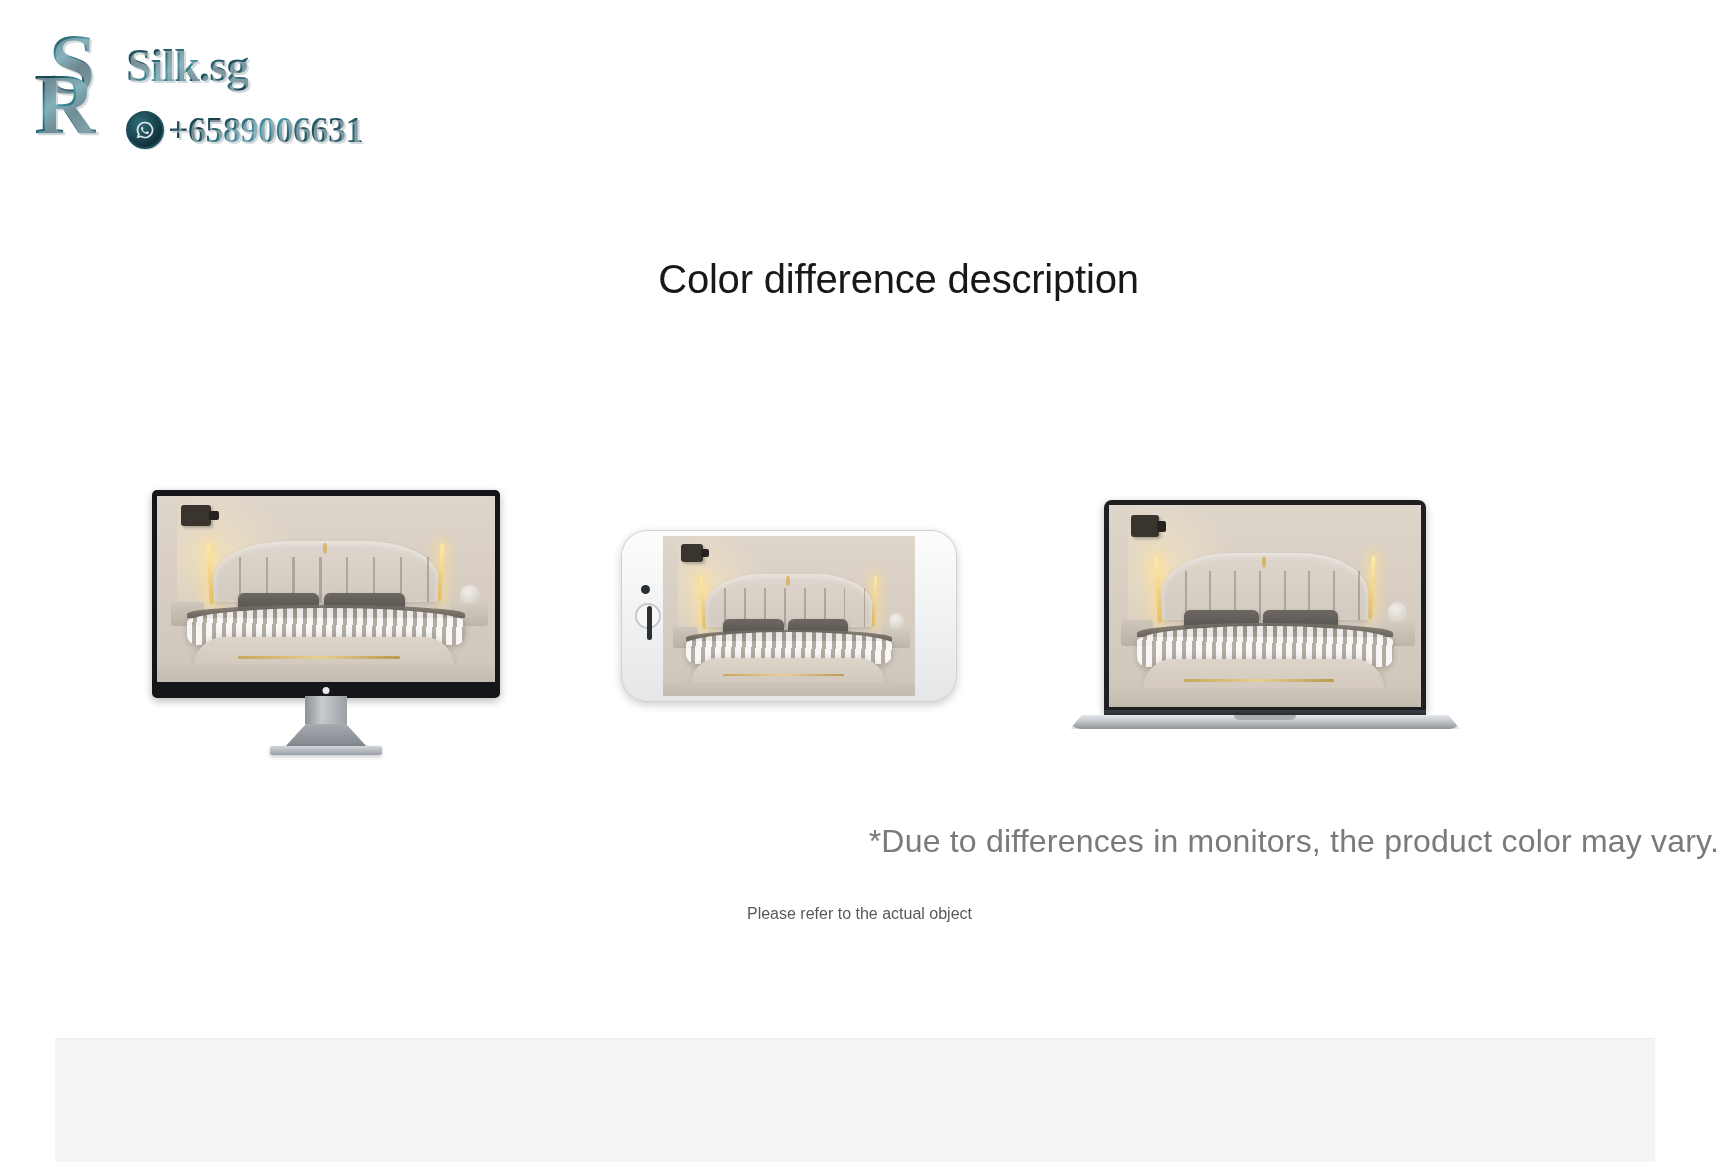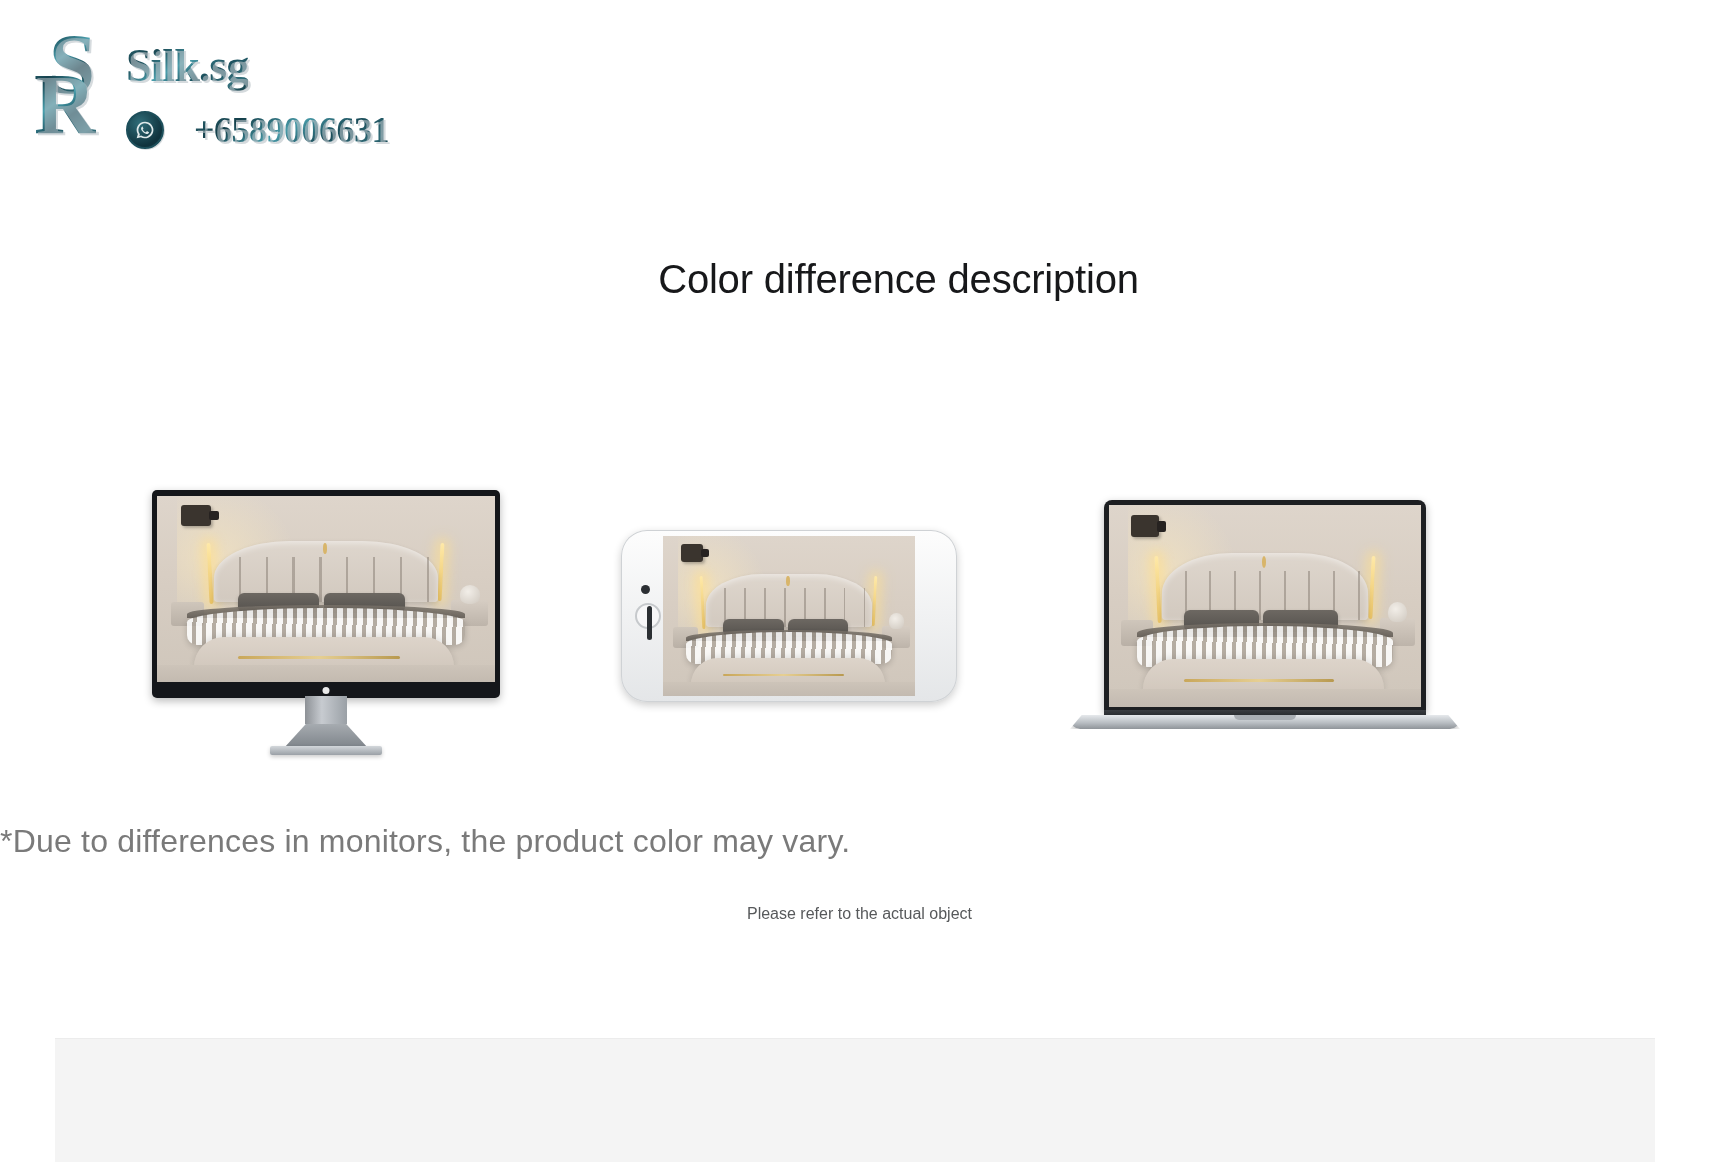--- a/index.html
+++ b/index.html
@@ -57,21 +57,20 @@
     box-shadow:1px 1px 0 rgba(185,193,198,.6);
     flex:0 0 auto;
   }
   .wa-icon svg{width:20px;height:20px;}
   .logo-phonenum{
     font-family:"Liberation Serif", serif;
     font-weight:700;font-size:36px;letter-spacing:-.5px;
     background:linear-gradient(150deg,#2f6b77 0%,#143f4a 24%,#479aa8 48%,#1a4c59 68%,#2f6a76 88%,#0c2f38 100%);
     -webkit-background-clip:text;background-clip:text;color:transparent;
     text-shadow:2px 2px 0 rgba(185,193,198,.6);
-    margin-left:26px;
   }
 
   
   #section-title{
     position:absolute;top:257px;left:0;width:100%;
     text-align:center;
     font-size:40px;font-weight:400;color:#17181a;
     letter-spacing:-.2px;
     padding-left:39px;
   }
@@ -271,21 +270,21 @@
     box-shadow:0 3px 7px rgba(0,0,0,.22);
   }
   .lap-notch{
     position:absolute;left:50%;top:215px;transform:translateX(-50%);
     width:62px;height:5px;border-radius:0 0 6px 6px;background:#a9aeb3;
   }
 
   
   #disclaimer{
     position:absolute;top:823px;left:0;width:100%;
-    text-align:left;
+    text-align:right;
     font-size:32px;font-weight:400;color:#7a7a7a;
     letter-spacing:.2px;
   }
   #refer-note{
     position:absolute;top:905px;left:0;width:100%;
     text-align:center;
     font-size:16px;font-weight:400;color:#57595b;
   }
 
   

